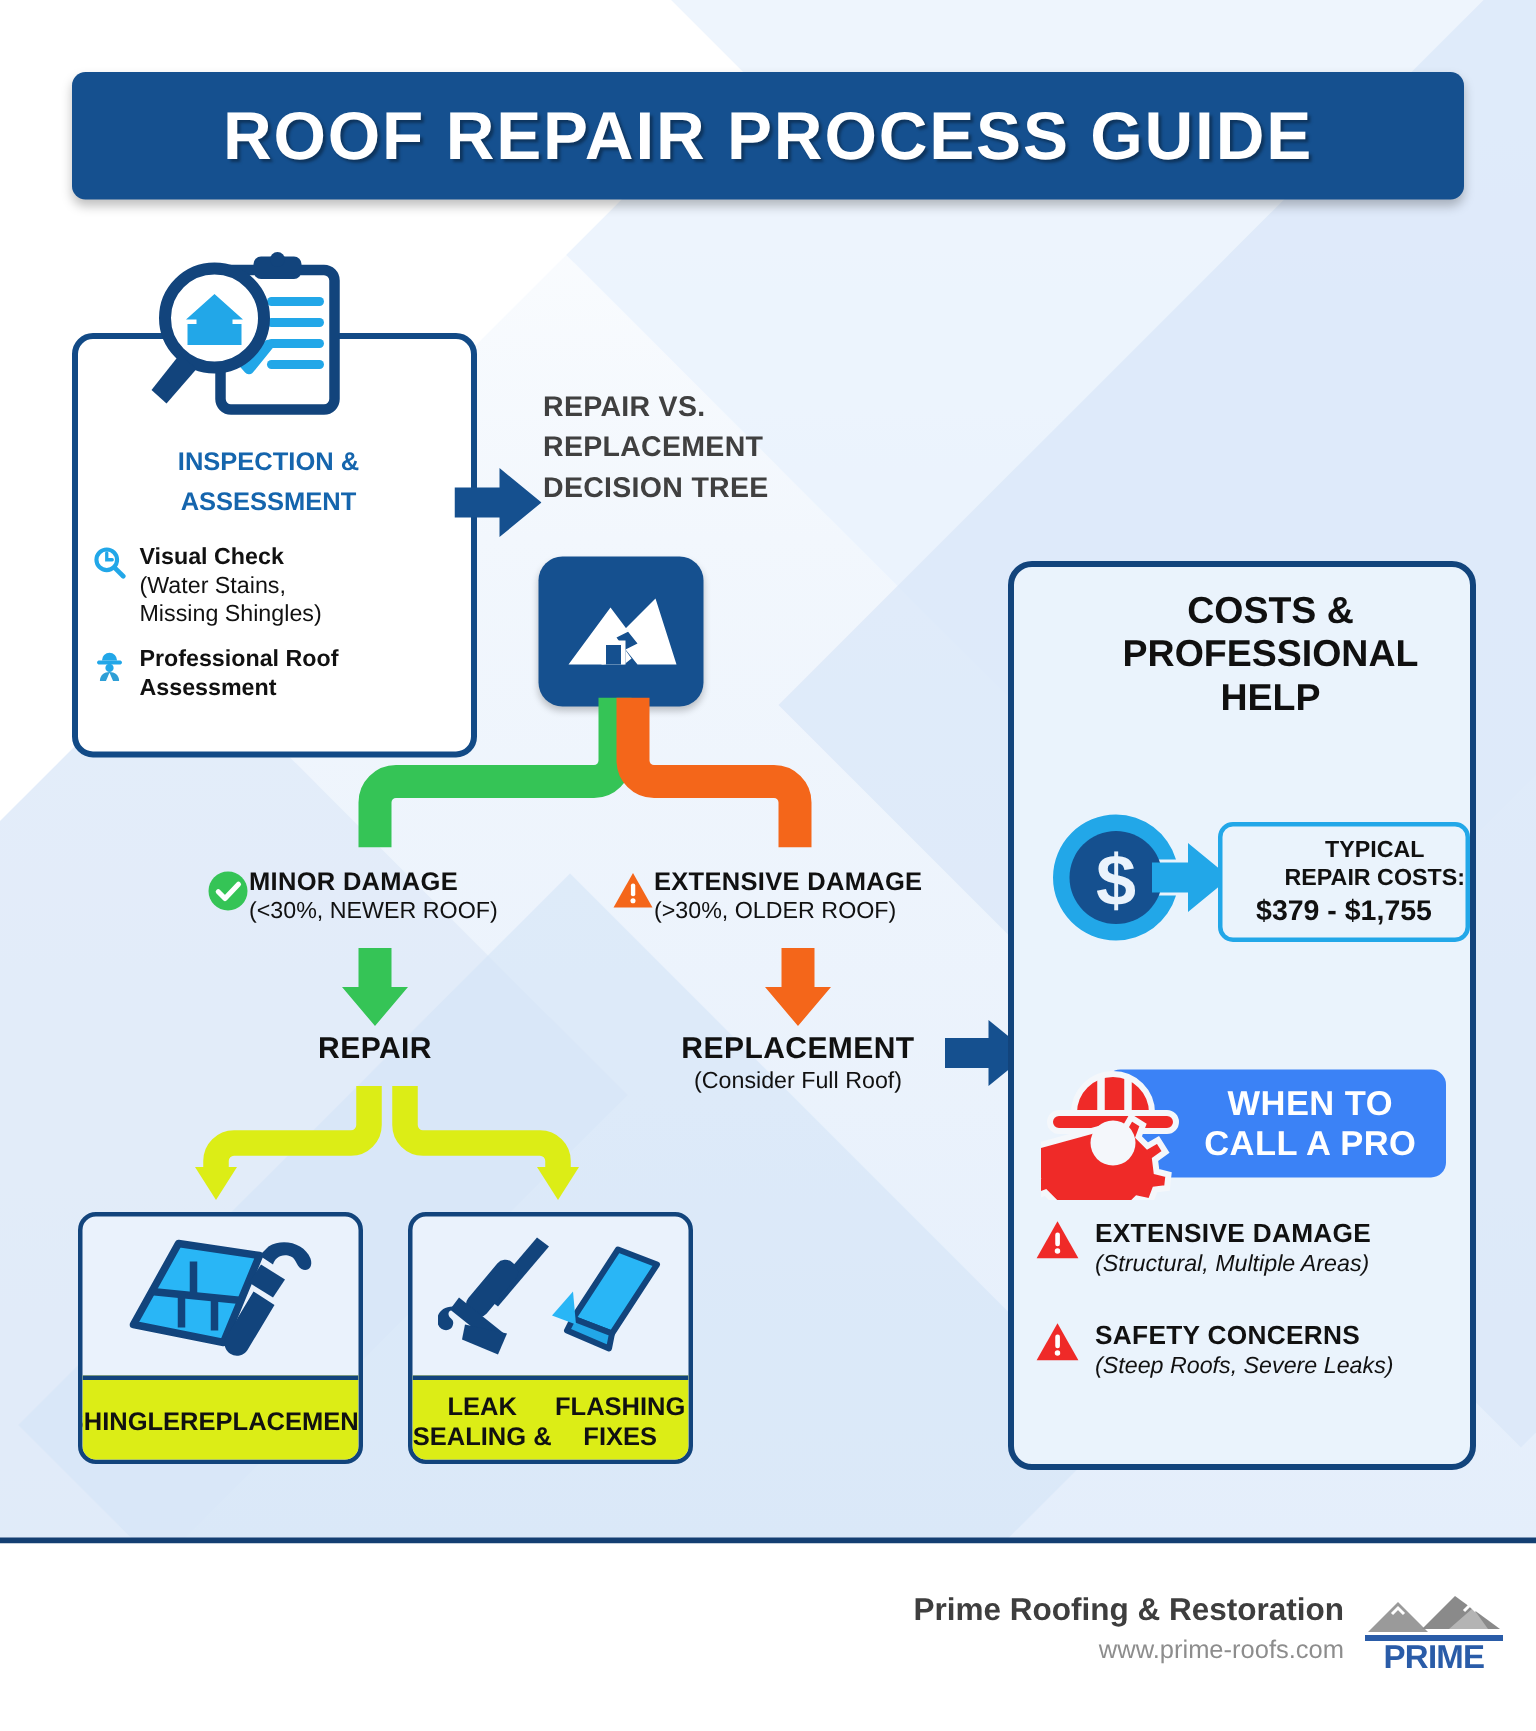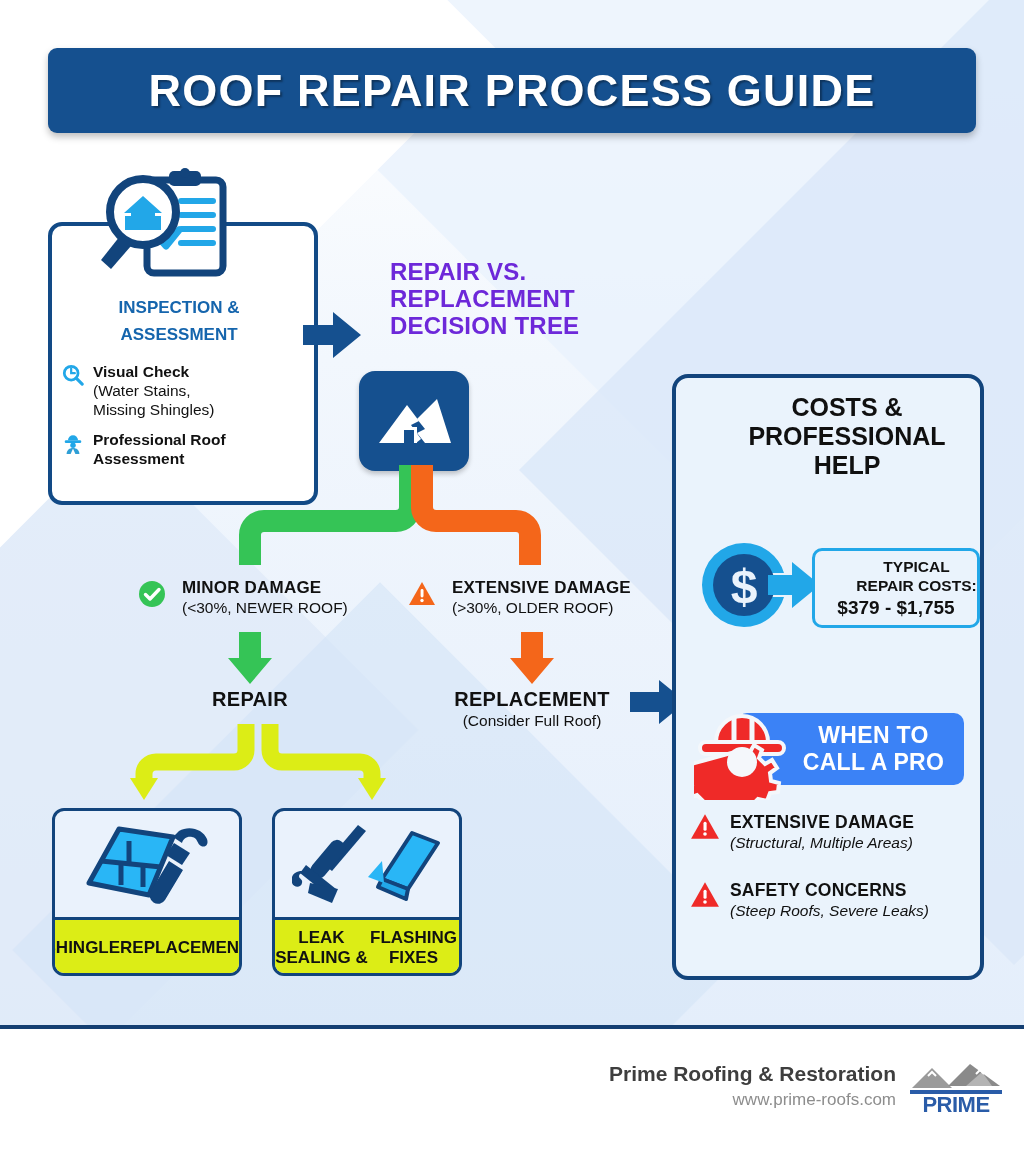--- a/index.html
+++ b/index.html
@@ -39,30 +39,30 @@
   .bullet .btxt b{font-weight:bold;}
   .bullet .btxt span{font-weight:normal;}
 
   
   .clip{position:absolute;left:85px;top:168px;width:170px;height:115px;}
 
   
   .bluearrow{position:absolute;}
 
   
-  .dt-title{position:absolute;left:362px;top:258px;width:250px;font-size:24px;font-weight:bold;
-    color:#6d28d9;line-height:27px;letter-spacing:.2px;margin-left:28px;}
+  .dt-title{position:absolute;left:362px;top:258px;width:250px;font-size:19px;font-weight:bold;
+    color:#404040;line-height:27px;letter-spacing:.2px;}
   .dt-icon{position:absolute;left:359px;top:371px;width:110px;height:100px;background:#15508f;
     border-radius:16px;box-shadow:0 3px 5px rgba(0,0,0,.22);}
 
   
   .pipe{position:absolute;}
 
   
-  .blabel{position:absolute;display:flex;align-items:flex-start;gap:16px;}
+  .blabel{position:absolute;display:flex;align-items:flex-start;gap:0;}
   .blabel .bl-ico{flex:0 0 auto;margin-top:2px;}
   .blabel .bl-txt .l1{font-size:17px;font-weight:bold;color:#111;line-height:20px;letter-spacing:.2px;}
   .blabel .bl-txt .l2{font-size:15.5px;color:#111;line-height:19px;}
 
   .outcome{position:absolute;text-align:center;}
   .outcome .o1{font-size:20px;font-weight:bold;color:#111;letter-spacing:.3px;}
   .outcome .o2{font-size:15.5px;color:#111;margin-top:1px;}
 
   
   .bcard{position:absolute;width:184px;height:162px;border:3px solid #12447c;border-radius:12px;

